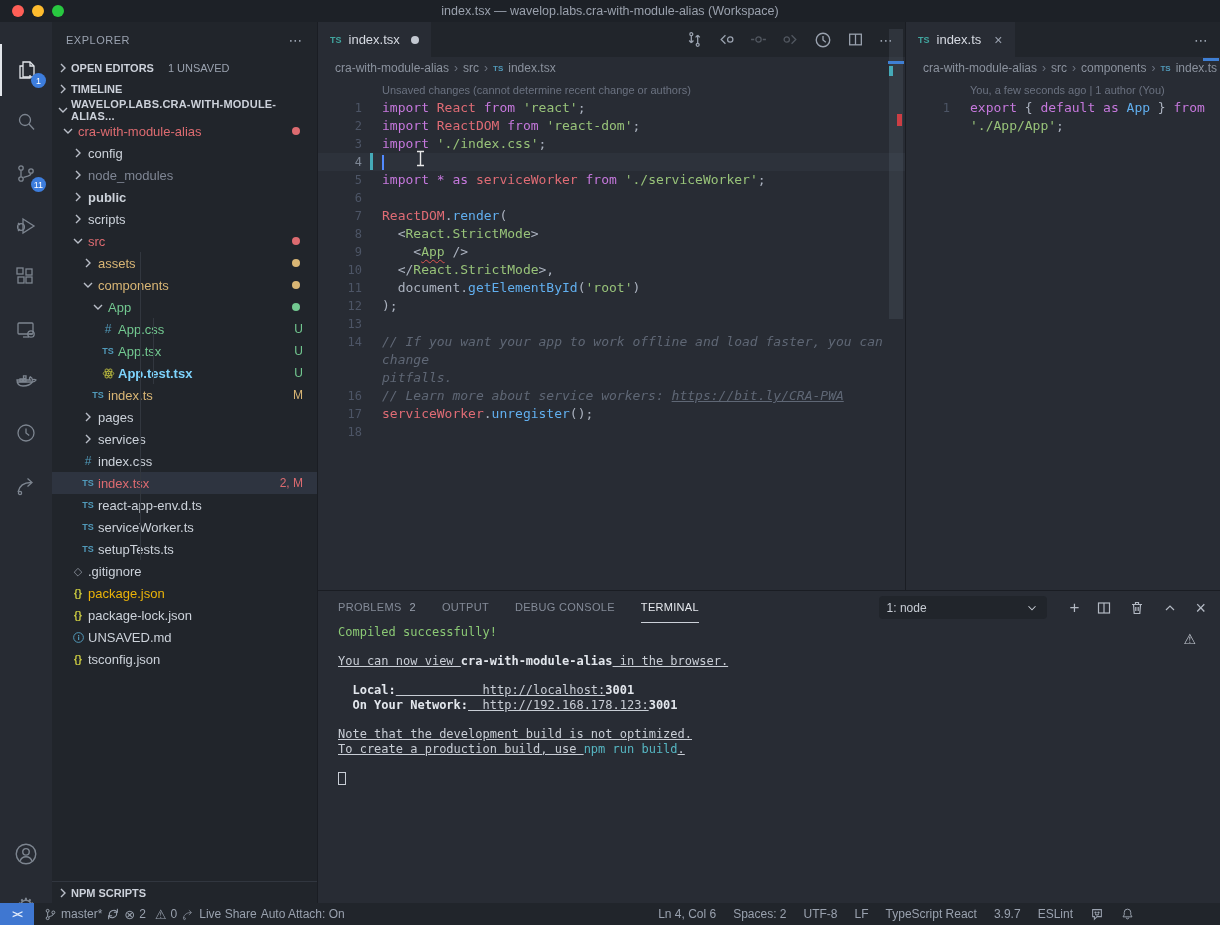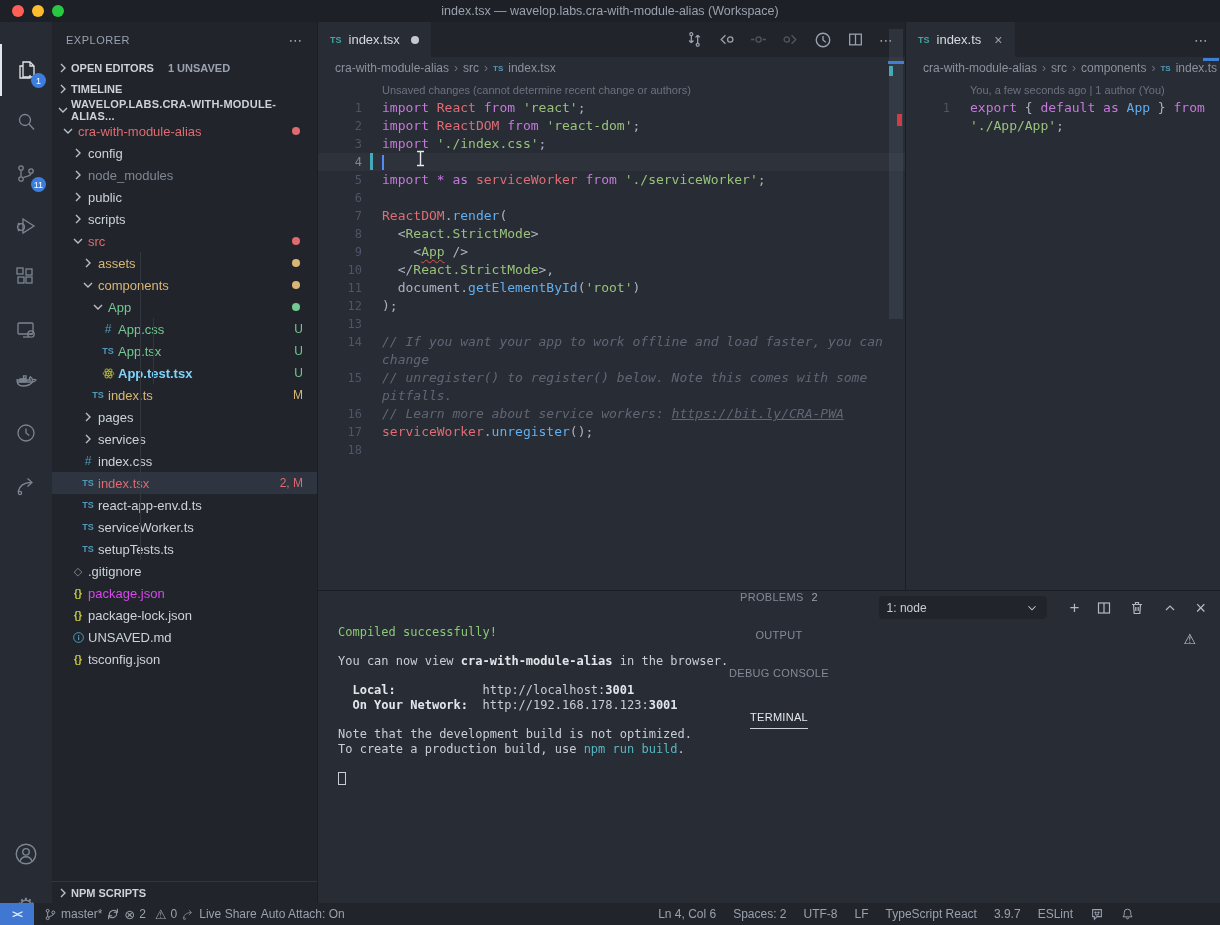--- a/index.html
+++ b/index.html
@@ -22,21 +22,21 @@
     color:#fff;font-size:9px;display:flex;align-items:center;justify-content:center;padding:0 3px;}
   .glyph-gear{font-size:21px;line-height:1;}
 
   
   .sidebar{position:absolute;left:52px;top:22px;width:265px;height:881px;background:#21252b;overflow:hidden;}
   .sb-header{height:35px;display:flex;align-items:center;padding:0 14px;font-size:11px;letter-spacing:.5px;color:#9aa2af;}
   .sb-header .more{margin-left:auto;color:#9aa2af;font-size:14px;}
   .sb-sec{height:21px;display:flex;align-items:center;font-size:11px;font-weight:bold;color:#ccd1da;padding-left:3px;}
   .sb-sec .chev,.trow .chev{width:16px;height:16px;flex:0 0 16px;display:flex;align-items:center;justify-content:center;}
   .chev svg{stroke:#b9bec8;fill:none;stroke-width:1.4;}
-  .unsaved{margin-left:14px;color:#9aa2af;font-weight:700;}
+  .unsaved{margin-left:14px;color:#9aa2af;font-weight:400;}
   #tree{position:relative;}
   .trow{height:22px;display:flex;align-items:center;font-size:13px;color:#ccd2da;cursor:default;}
   .trow.selected{background:#2e3440;}
   .trow .label{margin-left:2px;white-space:nowrap;}
   .trow .gitbadge{margin-left:auto;margin-right:14px;font-size:12px;}
   .trow .dot{margin-left:auto;margin-right:17px;width:8px;height:8px;border-radius:50%;}
   .ficon{width:16px;flex:0 0 16px;text-align:center;font-weight:bold;}
   .ficon.ts{font-size:9px;color:#519aba;}
   .ficon.hash{font-size:12px;color:#519aba;font-weight:normal;}
   .ficon.br{font-size:10px;color:#cbcb41;}
@@ -79,34 +79,34 @@
   .caret{display:inline-block;width:2px;height:15px;background:#528bff;vertical-align:middle;}
   .gutmark{position:absolute;left:52px;width:3px;height:17px;background:#45aab8;}
   .scroll-thumb{position:absolute;right:2px;top:7px;width:14px;height:290px;background:rgba(110,120,140,.18);}
   .ovr-blue{position:absolute;right:1px;width:16px;height:3px;background:#3f7fd4;}
   .ovr-teal{position:absolute;right:12px;width:4px;height:10px;background:#45aab8;}
   .ovr-red{position:absolute;right:3px;width:5px;height:12px;background:#cc3e44;}
   .ibeam{position:absolute;color:#e8e8e8;text-shadow:0 0 2px #000;}
 
   
   .panel{position:absolute;left:317px;top:590px;width:903px;height:313px;background:#282c34;border-top:1px solid #1a1d23;border-left:1px solid #1a1d23;}
-  .ptabs{height:32px;display:flex;align-items:center;gap:26px;padding-left:20px;font-size:11px;letter-spacing:.3px;color:#848b98;flex-direction:column;}
+  .ptabs{height:32px;display:flex;gap:26px;padding-left:20px;font-size:11px;letter-spacing:.3px;color:#848b98;}
   .ptab{display:flex;align-items:center;gap:8px;}
   .ptab.active{color:#e6e9ee;border-bottom:1px solid #ccd1d9;padding:6px 0 5px;}
   .pbadge{color:#9aa2af;}
   .pcontrols{position:absolute;right:14px;top:5px;display:flex;align-items:center;gap:17px;color:#b3b9c3;}
   .pcontrols svg{stroke:currentColor;fill:none;stroke-width:1.2;}
   .pselect{width:168px;height:23px;background:#21252b;border-radius:4px;display:flex;align-items:center;
     font-size:12px;color:#c8cdd5;padding:0 8px;margin-right:6px;}
   .pselect .chevd{margin-left:auto;}
   .picon-txt{font-size:17px;line-height:1;}
   .pwarn{position:absolute;right:24px;top:40px;font-size:14px;color:#c5cad3;}
   .term{position:absolute;left:20px;top:34px;font-family:"DejaVu Sans Mono","Liberation Mono",monospace;
     font-size:12px;line-height:14.6px;white-space:pre;color:#c8cdd5;}
-  .tk-g{color:#8bc975;} .tk-b{font-weight:bold;color:#e2e6ec;} .tk-c{color:#56b6c2;} .tk-p{color:#c8cdd5;}
+  .tk-g{color:#8bc975;} .tk-b{font-weight:bold;color:#e2e6ec;} .tk-c{color:#56b6c2;} .tk-p{color:#c8cdd5;text-decoration:underline;}
   .tcursor{display:inline-block;width:8px;height:13px;border:1px solid #c8cdd5;vertical-align:text-bottom;}
 
   
   .statusbar{position:absolute;left:0;bottom:0;width:1220px;height:22px;background:#21252b;
     display:flex;align-items:center;font-size:12px;color:#99a1ae;}
   .remotebox{width:34px;height:22px;background:#3f77d1;color:#e6eefb;display:flex;align-items:center;justify-content:center;
     font-size:10px;font-weight:bold;letter-spacing:-1px;}
   .sgroup{display:flex;align-items:center;gap:4px;margin-left:10px;}
   .sgroup.right{margin-left:auto;gap:17px;padding-right:86px;}
   .sitem{display:flex;align-items:center;gap:4px;white-space:nowrap;}
@@ -254,21 +254,21 @@
         <span class="label" style="color: rgb(204, 210, 218);">config</span>
       </div>
       <div class="trow" style="padding-left: 18px;">
         <span class="chev">
           <svg width="16" height="16" viewBox="0 0 16 16">
             <path d="M6 4l4 4-4 4"></path>
           </svg>
         </span>
         <span class="label" style="color: rgb(127, 134, 148);">node_modules</span>
       </div>
-      <div class="trow" style="padding-left: 18px;">
+      <div class="trow" style="padding-left: 18px; font-weight: bold;">
         <span class="chev">
           <svg width="16" height="16" viewBox="0 0 16 16">
             <path d="M6 4l4 4-4 4"></path>
           </svg>
         </span>
         <span class="label" style="color: rgb(204, 210, 218);">public</span>
       </div>
       <div class="trow" style="padding-left: 18px;">
         <span class="chev">
           <svg width="16" height="16" viewBox="0 0 16 16">
@@ -378,21 +378,21 @@
       <div class="trow" style="padding-left: 28px;">
         <span class="ficon ts">TS</span>
         <span class="label" style="color: rgb(204, 210, 218);">setupTests.ts</span>
       </div>
       <div class="trow" style="padding-left: 18px;">
         <span class="ficon git">◇</span>
         <span class="label" style="color: rgb(204, 210, 218);">.gitignore</span>
       </div>
       <div class="trow" style="padding-left: 18px;">
         <span class="ficon br">{}</span>
-        <span class="label" style="color: #d946ef;">package.json</span>
+        <span class="label" style="color: #eab308;">package.json</span>
       </div>
       <div class="trow" style="padding-left: 18px;">
         <span class="ficon br">{}</span>
         <span class="label" style="color: rgb(204, 210, 218);">package-lock.json</span>
       </div>
       <div class="trow" style="padding-left: 18px;">
         <span class="ficon">
           <svg width="13" height="13" viewBox="0 0 16 16" style="margin:0 auto">
             <circle cx="8" cy="8" r="6" fill="none" stroke="#519aba" stroke-width="1.2"></circle>
             <text x="8" y="11" text-anchor="middle" font-size="8" fill="#519aba" font-family="DejaVu Sans">i</text>
@@ -482,21 +482,20 @@
       <div class="crow"><span class="gut">6</span><span class="code"></span></div>
       <div class="crow"><span class="gut">7</span><span class="code"><span class="tk-id">ReactDOM</span><span class="tk-tx">.</span><span class="tk-fn">render</span><span class="tk-tx">(</span></span></div>
       <div class="crow"><span class="gut">8</span><span class="code"><span class="tk-tx">  &lt;</span><span class="tk-tag">React.StrictMode</span><span class="tk-tx">&gt;</span></span></div>
       <div class="crow"><span class="gut">9</span><span class="code"><span class="tk-tx">    &lt;</span><span class="tk-tagerr">App</span><span class="tk-tx"> /&gt;</span></span></div>
       <div class="crow"><span class="gut">10</span><span class="code"><span class="tk-tx">  &lt;/</span><span class="tk-tag">React.StrictMode</span><span class="tk-tx">&gt;,</span></span></div>
       <div class="crow"><span class="gut">11</span><span class="code"><span class="tk-tx">  document.</span><span class="tk-fn">getElementById</span><span class="tk-tx">(</span><span class="tk-str">'root'</span><span class="tk-tx">)</span></span></div>
       <div class="crow"><span class="gut">12</span><span class="code"><span class="tk-tx">);</span></span></div>
       <div class="crow"><span class="gut">13</span><span class="code"></span></div>
       <div class="crow"><span class="gut">14</span><span class="code"><span class="tk-cm">// If you want your app to work offline and load faster, you can</span></span></div>
       <div class="crow"><span class="gut"></span><span class="code"><span class="tk-cm">change</span></span></div>
-      <div class="crow"><span class="gut">15</span><span class="code"><span class="tk-cm">// unregister() to register() below. Note this comes with some</span></span></div>
       <div class="crow"><span class="gut"></span><span class="code"><span class="tk-cm">pitfalls.</span></span></div>
       <div class="crow"><span class="gut">16</span><span class="code"><span class="tk-cm">// Learn more about service workers: </span><span class="tk-lnk">https://bit.ly/CRA-PWA</span></span></div>
       <div class="crow"><span class="gut">17</span><span class="code"><span class="tk-id">serviceWorker</span><span class="tk-tx">.</span><span class="tk-fn">unregister</span><span class="tk-tx">();</span></span></div>
       <div class="crow"><span class="gut">18</span><span class="code"></span></div>
     </div>
   <div class="scroll-thumb"></div>
   <div class="ovr-blue" style="top:39px"></div>
   <div class="ovr-teal" style="top:44px"></div>
   <div class="ovr-red" style="top:92px"></div>
   <div class="ibeam" style="left:97px;top:128px;">

